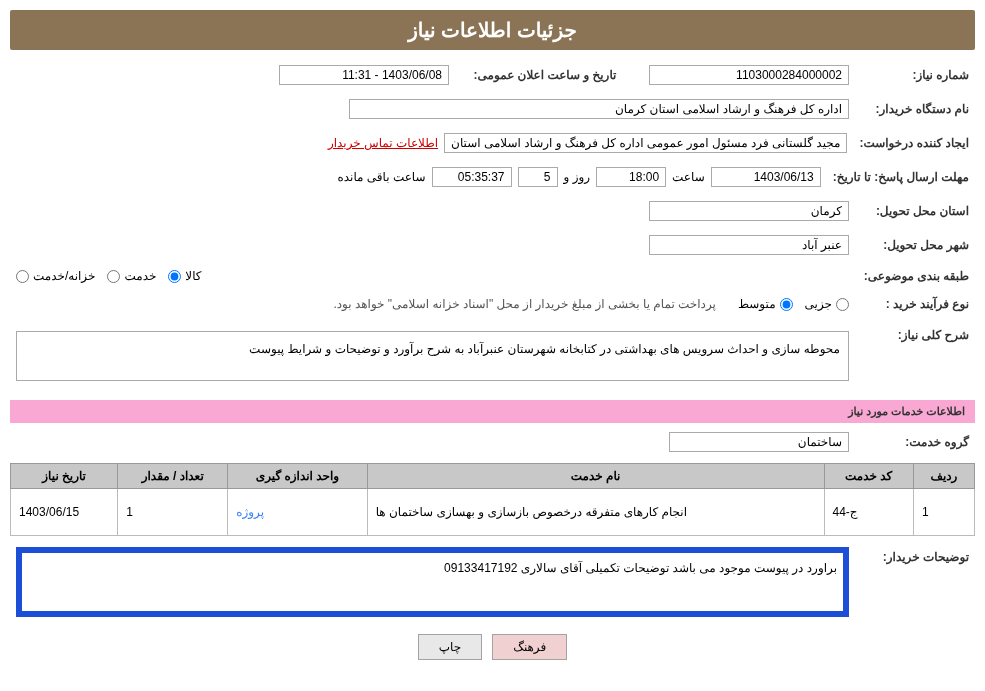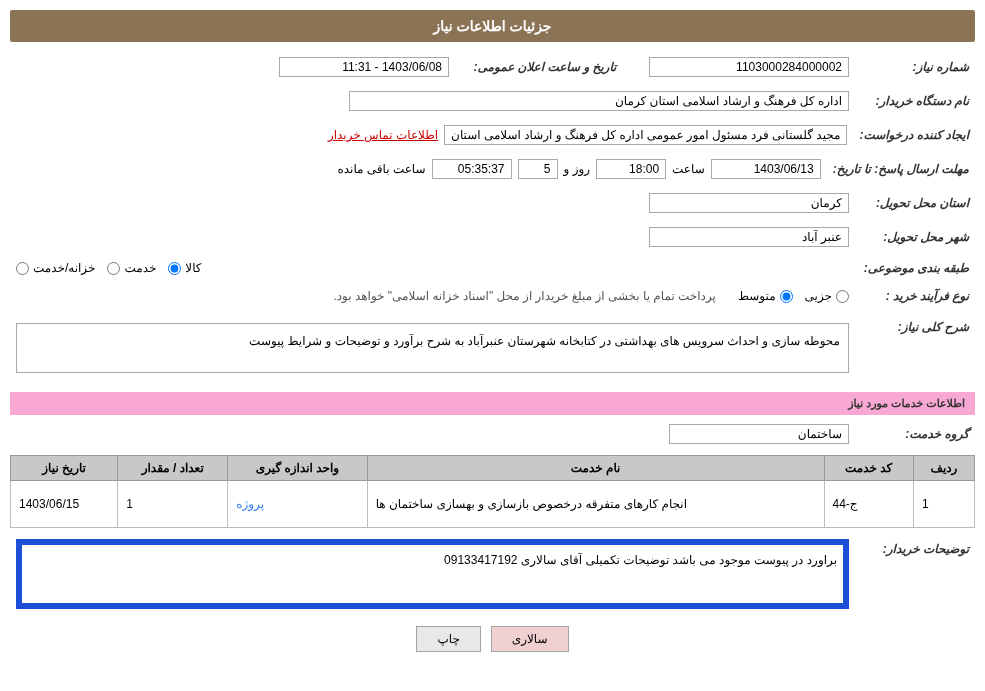--- a/index.html
+++ b/index.html
@@ -14,42 +14,41 @@
       min-height: 691px;
       background: #fff;
       margin: 0 auto;
       padding: 10px;
     }
     .header-bar {
       background: #8b7355;
       color: #fff;
       text-align: center;
       padding: 8px 12px;
-      font-size: 14px;
+      font-size: 20px;
       font-weight: bold;
       margin-bottom: 12px;
       border-radius: 2px;
     }
     .info-table {
       width: 100%;
       border-collapse: collapse;
       margin-bottom: 8px;
     }
     .info-table td {
       padding: 3px 6px;
       vertical-align: middle;
       font-size: 12px;
     }
     .label-cell {
       color: #333;
       font-weight: bold;
       white-space: nowrap;
       text-align: right;
       width: auto;
-      font-style: italic;
     }
     .value-cell {
       text-align: right;
     }
     .input-box {
       border: 1px solid #aaa;
       padding: 2px 6px;
       background: #fff;
       min-width: 150px;
       display: inline-block;
@@ -330,17 +329,17 @@
         <tr>
       <td class="label-cell" style="width:120px; vertical-align:top; padding-top:6px;">توضیحات خریدار:</td>
       <td class="value-cell">
         <div class="buyer-desc-box">براورد در پیوست موجود می باشد توضیحات تکمیلی آقای سالاری 09133417192</div>
       </td>
     </tr>
   </tbody>
     </table>
 
   <div class="bottom-buttons">
-    <button class="btn btn-back">سالاری</button>
+    <button class="btn btn-back">فرهنگ</button>
     <button class="btn btn-print">چاپ</button>
   </div>
 
 </div>
 
 </body></html>

